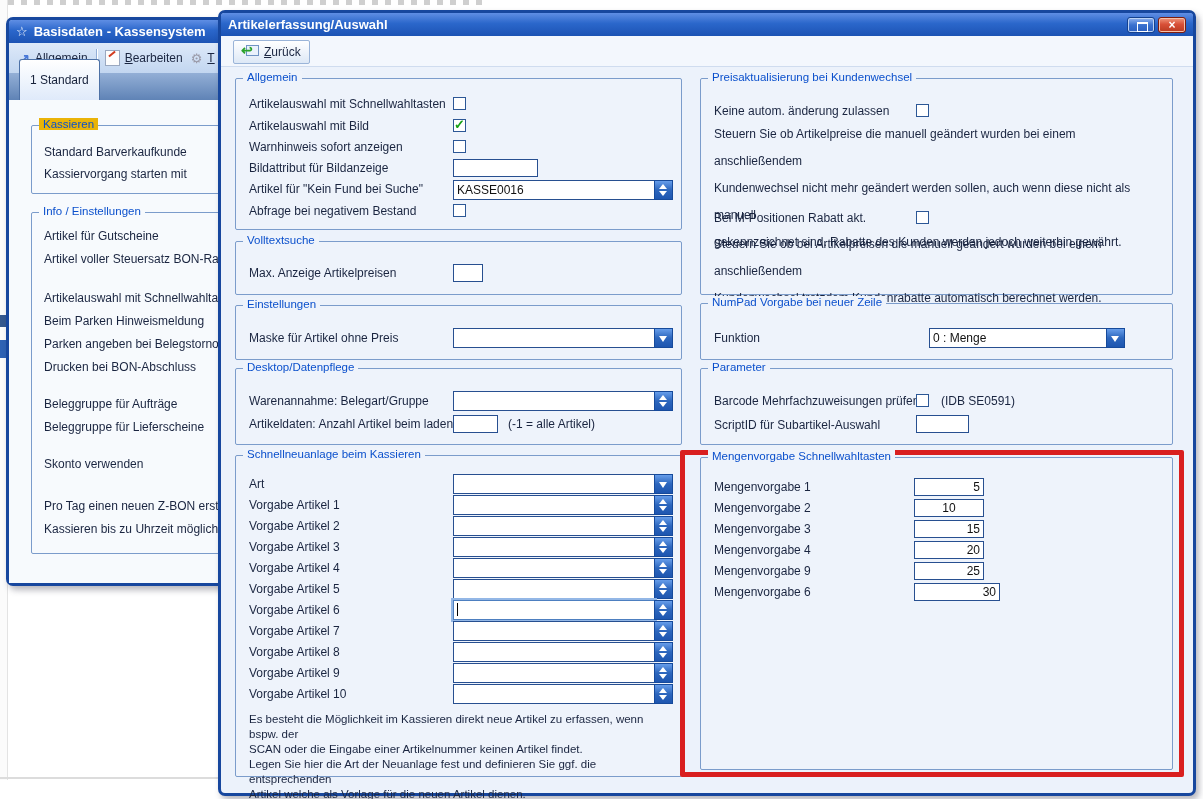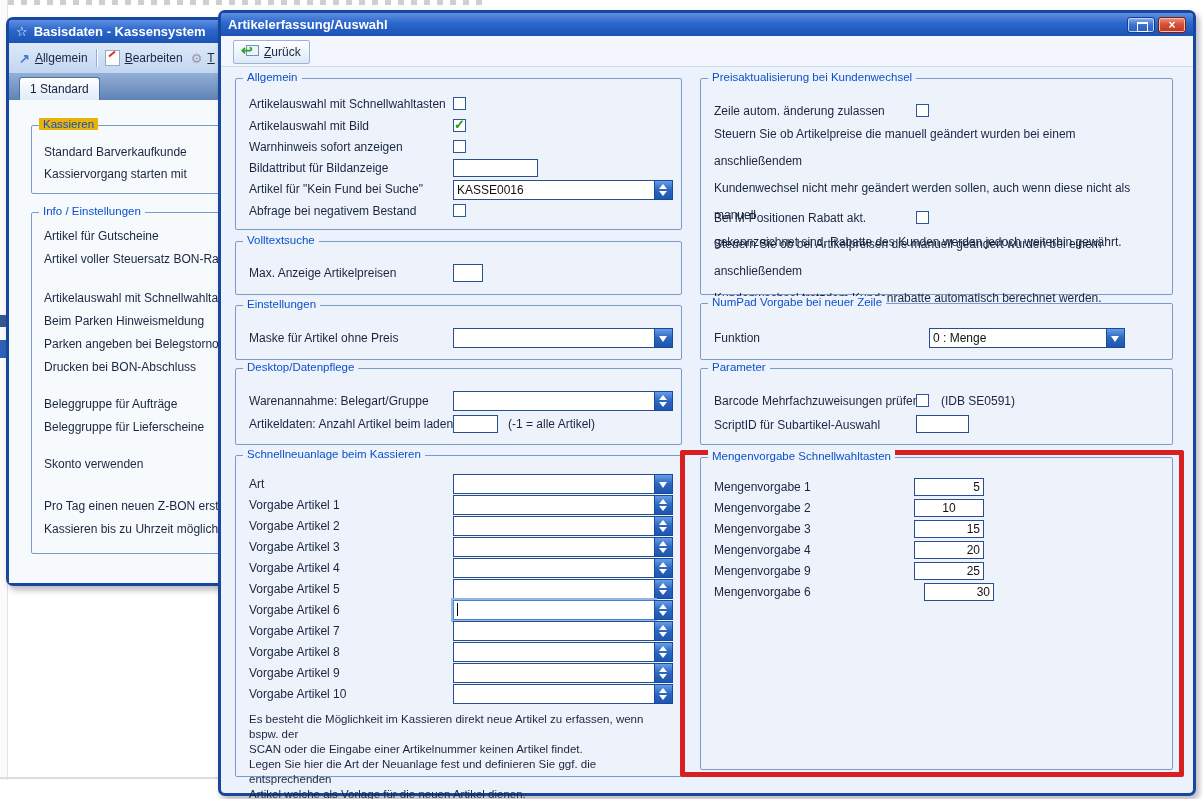--- a/index.html
+++ b/index.html
@@ -43,21 +43,21 @@
   .accel{display:inline-block}
   .accel::first-letter{text-decoration:underline}
   
   .redbox{position:absolute;border:5px solid #d91f1f;background:transparent}
   
   .bg-toolbar{position:absolute;left:0;right:0;top:23px;height:30px;display:flex;align-items:center;gap:8px;padding:0 10px;
        background:linear-gradient(#dde9f9,#c2d6f0);border-bottom:1px solid #9ab5dd;font-size:12px}
   .titem{display:flex;align-items:center;gap:5px;white-space:nowrap}
   .tsep{width:1px;height:18px;background:#93aed6;box-shadow:1px 0 0 #fff}
   .tabband{position:absolute;left:0;right:0;top:53px;height:27px;background:linear-gradient(#93afd6,#5f83b6)}
-  .tab{position:absolute;left:10px;bottom:0;height:22px;line-height:22px;padding:0 10px;font-size:12px;color:#16213a;
+  .tab{position:absolute;left:10px;bottom:0;height:22px;line-height:22px;padding:9px 10px;font-size:12px;color:#16213a;
        background:linear-gradient(#ffffff,#dfeafa);border:1px solid #4d71a6;border-bottom:none;border-radius:3px 3px 0 0}
   .bgcontent{position:absolute;left:0;right:0;top:80px;bottom:0;background:#f7fafd}
   .bitem{position:absolute;left:12px;font-size:12px;white-space:nowrap}
   
   .fg-toolbar{position:absolute;left:0;right:0;top:23px;height:30px;background:#f3f7fd;border-bottom:1px solid #cfdcef;border-radius:3px 3px 0 0}
   .backbtn{position:absolute;left:12px;top:4px;height:22px;display:flex;align-items:center;gap:5px;padding:0 8px;
        border:1px solid #9ab4d8;border-radius:2px;background:linear-gradient(#ffffff,#dde8f6);font-size:12px}
   .backico{position:relative;width:17px;height:14px}
   .backico::before{content:"";position:absolute;right:0;top:0;width:11px;height:9px;background:#eaf2fc;border:1px solid #6f93c4}
   .backico::after{content:"↩";position:absolute;left:-1px;top:-3px;color:#2ca22c;font-weight:bold;font-size:14px}
@@ -287,21 +287,21 @@
         </span>
       </span>
     <div class="help" style="left:13px;top:256px;width:420px">Es besteht die Möglichkeit im Kassieren direkt neue Artikel zu erfassen, wenn bspw. der
 SCAN oder die Eingabe einer Artikelnummer keinen Artikel findet.
 Legen Sie hier die Art der Neuanlage fest und definieren Sie ggf. die entsprechenden
 Artikel welche als Vorlage für die neuen Artikel dienen.</div>
   </div>
 
   <div class="grp" style="left:479px;top:65px;width:471px;height:215px">
     <span class="cap">Preisaktualisierung bei Kundenwechsel</span>
-    <span class="lbl" style="left:13px;top:25px">Zeile autom. änderung zulassen</span>
+    <span class="lbl" style="left:13px;top:25px">Keine autom. änderung zulassen</span>
     <span class="cb" style="left:215px;top:25px"></span>
     <div class="para" style="left:13px;top:42px;width:450px">Steuern Sie ob Artikelpreise die manuell geändert wurden bei einem anschließendem
 Kundenwechsel nicht mehr geändert werden sollen, auch wenn diese nicht als manuell
 gekennzeichnet sind. Rabatte des Kunden werden jedoch weiterhin gewährt.</div>
     <span class="lbl" style="left:13px;top:132px">Bei M-Positionen Rabatt akt.</span>
     <span class="cb" style="left:215px;top:132px"></span>
     <div class="para" style="left:13px;top:152px;width:455px">Steuern Sie ob bei Artikelpreisen die manuell geändert wurden bei einem anschließendem
 Kundenwechsel trotzdem Kundenrabatte automatisch berechnet werden.</div>
   </div>
 
@@ -333,15 +333,15 @@
     <input class="ti num" style="left: 213px; top: 20px; width: 70px;" value="5">
     <span class="lbl" style="left:13px;top:43px">Mengenvorgabe 2</span>
     <input class="ti num" style="left: 213px; top: 41px; width: 70px; text-align: center;" value="10">
     <span class="lbl" style="left:13px;top:64px">Mengenvorgabe 3</span>
     <input class="ti num" style="left: 213px; top: 62px; width: 70px;" value="15">
     <span class="lbl" style="left:13px;top:85px">Mengenvorgabe 4</span>
     <input class="ti num" style="left: 213px; top: 83px; width: 70px;" value="20">
     <span class="lbl" style="left:13px;top:106px">Mengenvorgabe 9</span>
     <input class="ti num" style="left: 213px; top: 104px; width: 70px;" value="25">
     <span class="lbl" style="left:13px;top:127px">Mengenvorgabe 6</span>
-    <input class="ti num" style="left: 223px; top: 125px; width: 70px;" value="30">
+    <input class="ti num" style="left: 213px; top: 125px; width: 86px;" value="30">
   </div>
 </div>
 
 </body></html>

